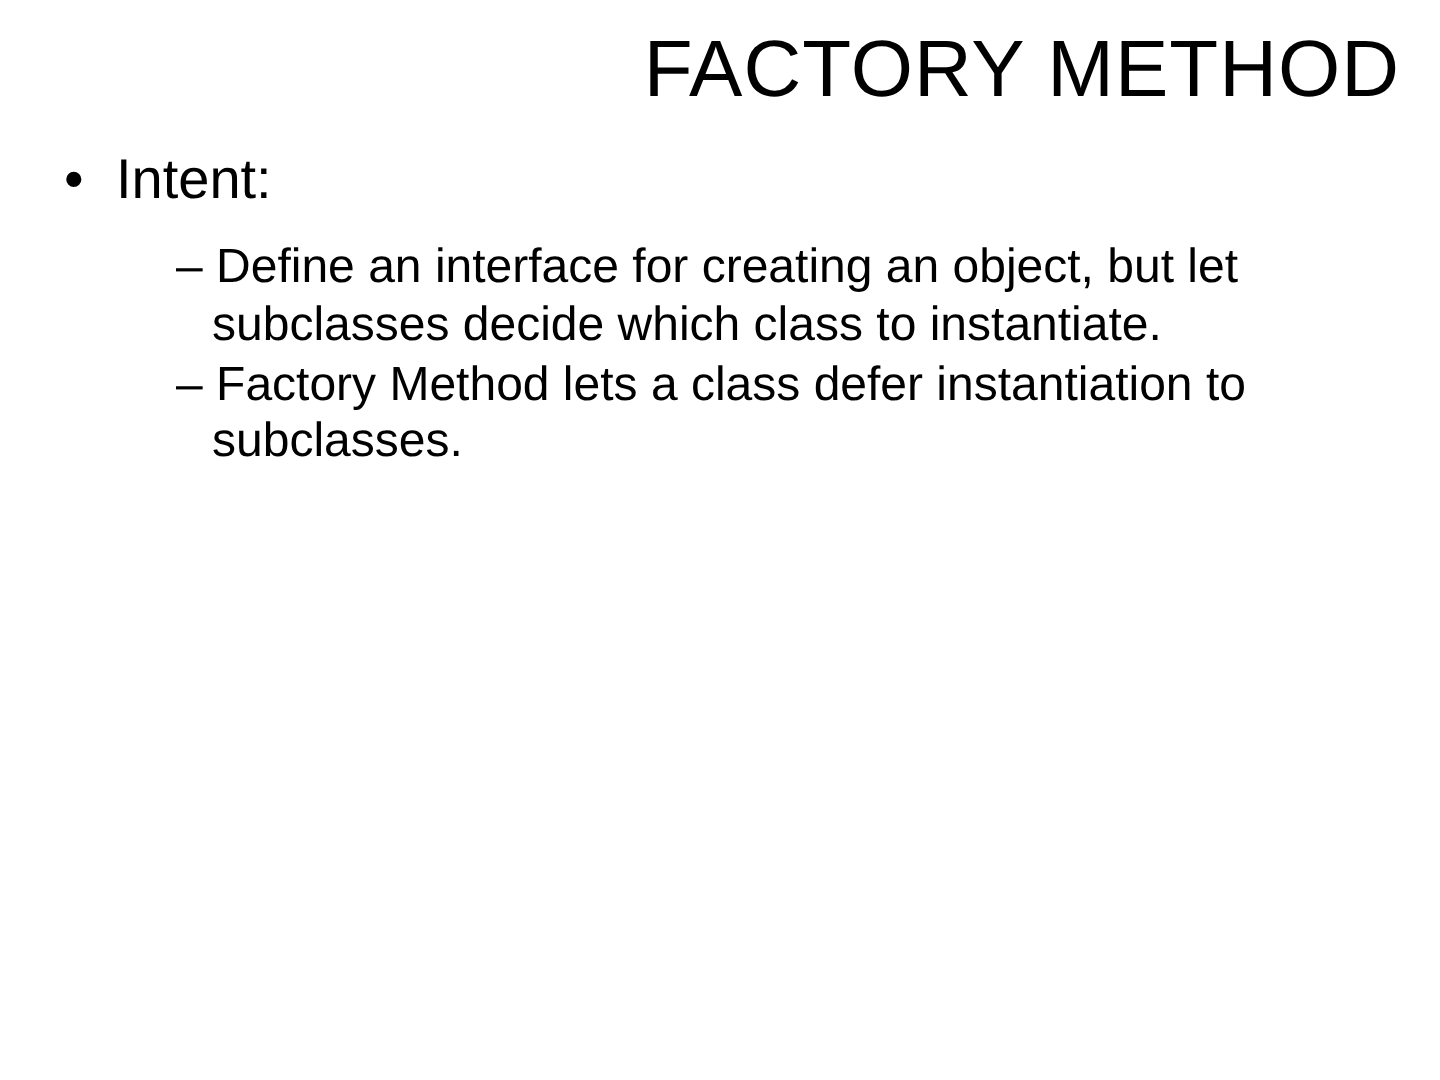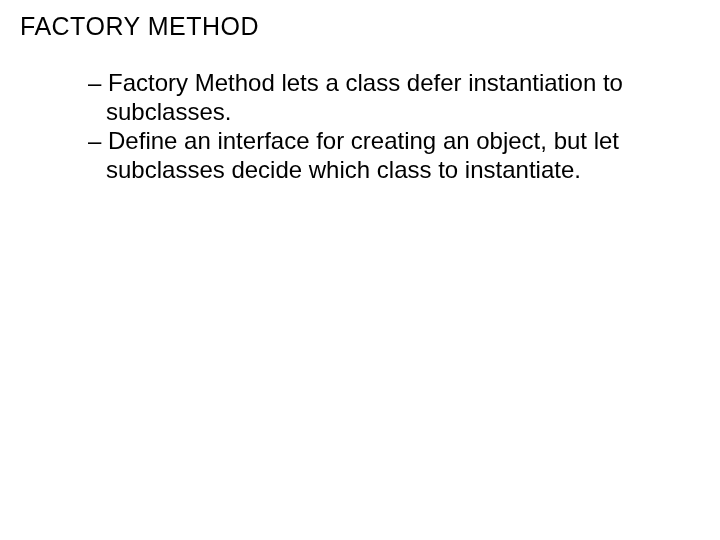--- a/index.html
+++ b/index.html
@@ -9,25 +9,25 @@
     }
     body {
       width: 720px;
       height: 540px;
       background: #ffffff;
       font-family: Arial, Helvetica, sans-serif;
       color: #000000;
       padding: 12px 20px 20px 20px;
     }
     .title {
-      text-align: left;
-      font-size: 25px;
+      text-align: right;
+      font-size: 40px;
       font-weight: normal;
       line-height: 1.15;
-      margin-bottom: 28px;
+      margin-bottom: 16px;
       letter-spacing: 0.5px;
     }
     .content {
       padding-left: 12px;
     }
     .section-heading {
       font-size: 28px;
       font-weight: normal;
       margin-bottom: 14px;
     }
@@ -48,21 +48,24 @@
     }
   </style>
 </head>
 <body>
 
 <div class="title">
   <span>FACTORY METHOD</span><br>
 </div>
 
 <div class="content">
+  <div class="section-heading">
+    <span class="bullet">•</span><span>Intent:</span>
+  </div>
   <div class="sub-points">
     <div class="sub-point">
-      <span>–</span> <span>Factory Method lets a class defer instantiation to subclasses.</span>
+      <span>–</span> <span>Define an interface for creating an object, but let subclasses decide which class to instantiate.</span>
     </div>
     <div class="sub-point">
-      <span>–</span> <span>Define an interface for creating an object, but let subclasses decide which class to instantiate.</span>
+      <span>–</span> <span>Factory Method lets a class defer instantiation to subclasses.</span>
     </div>
   </div>
 </div>
 
 </body></html>

